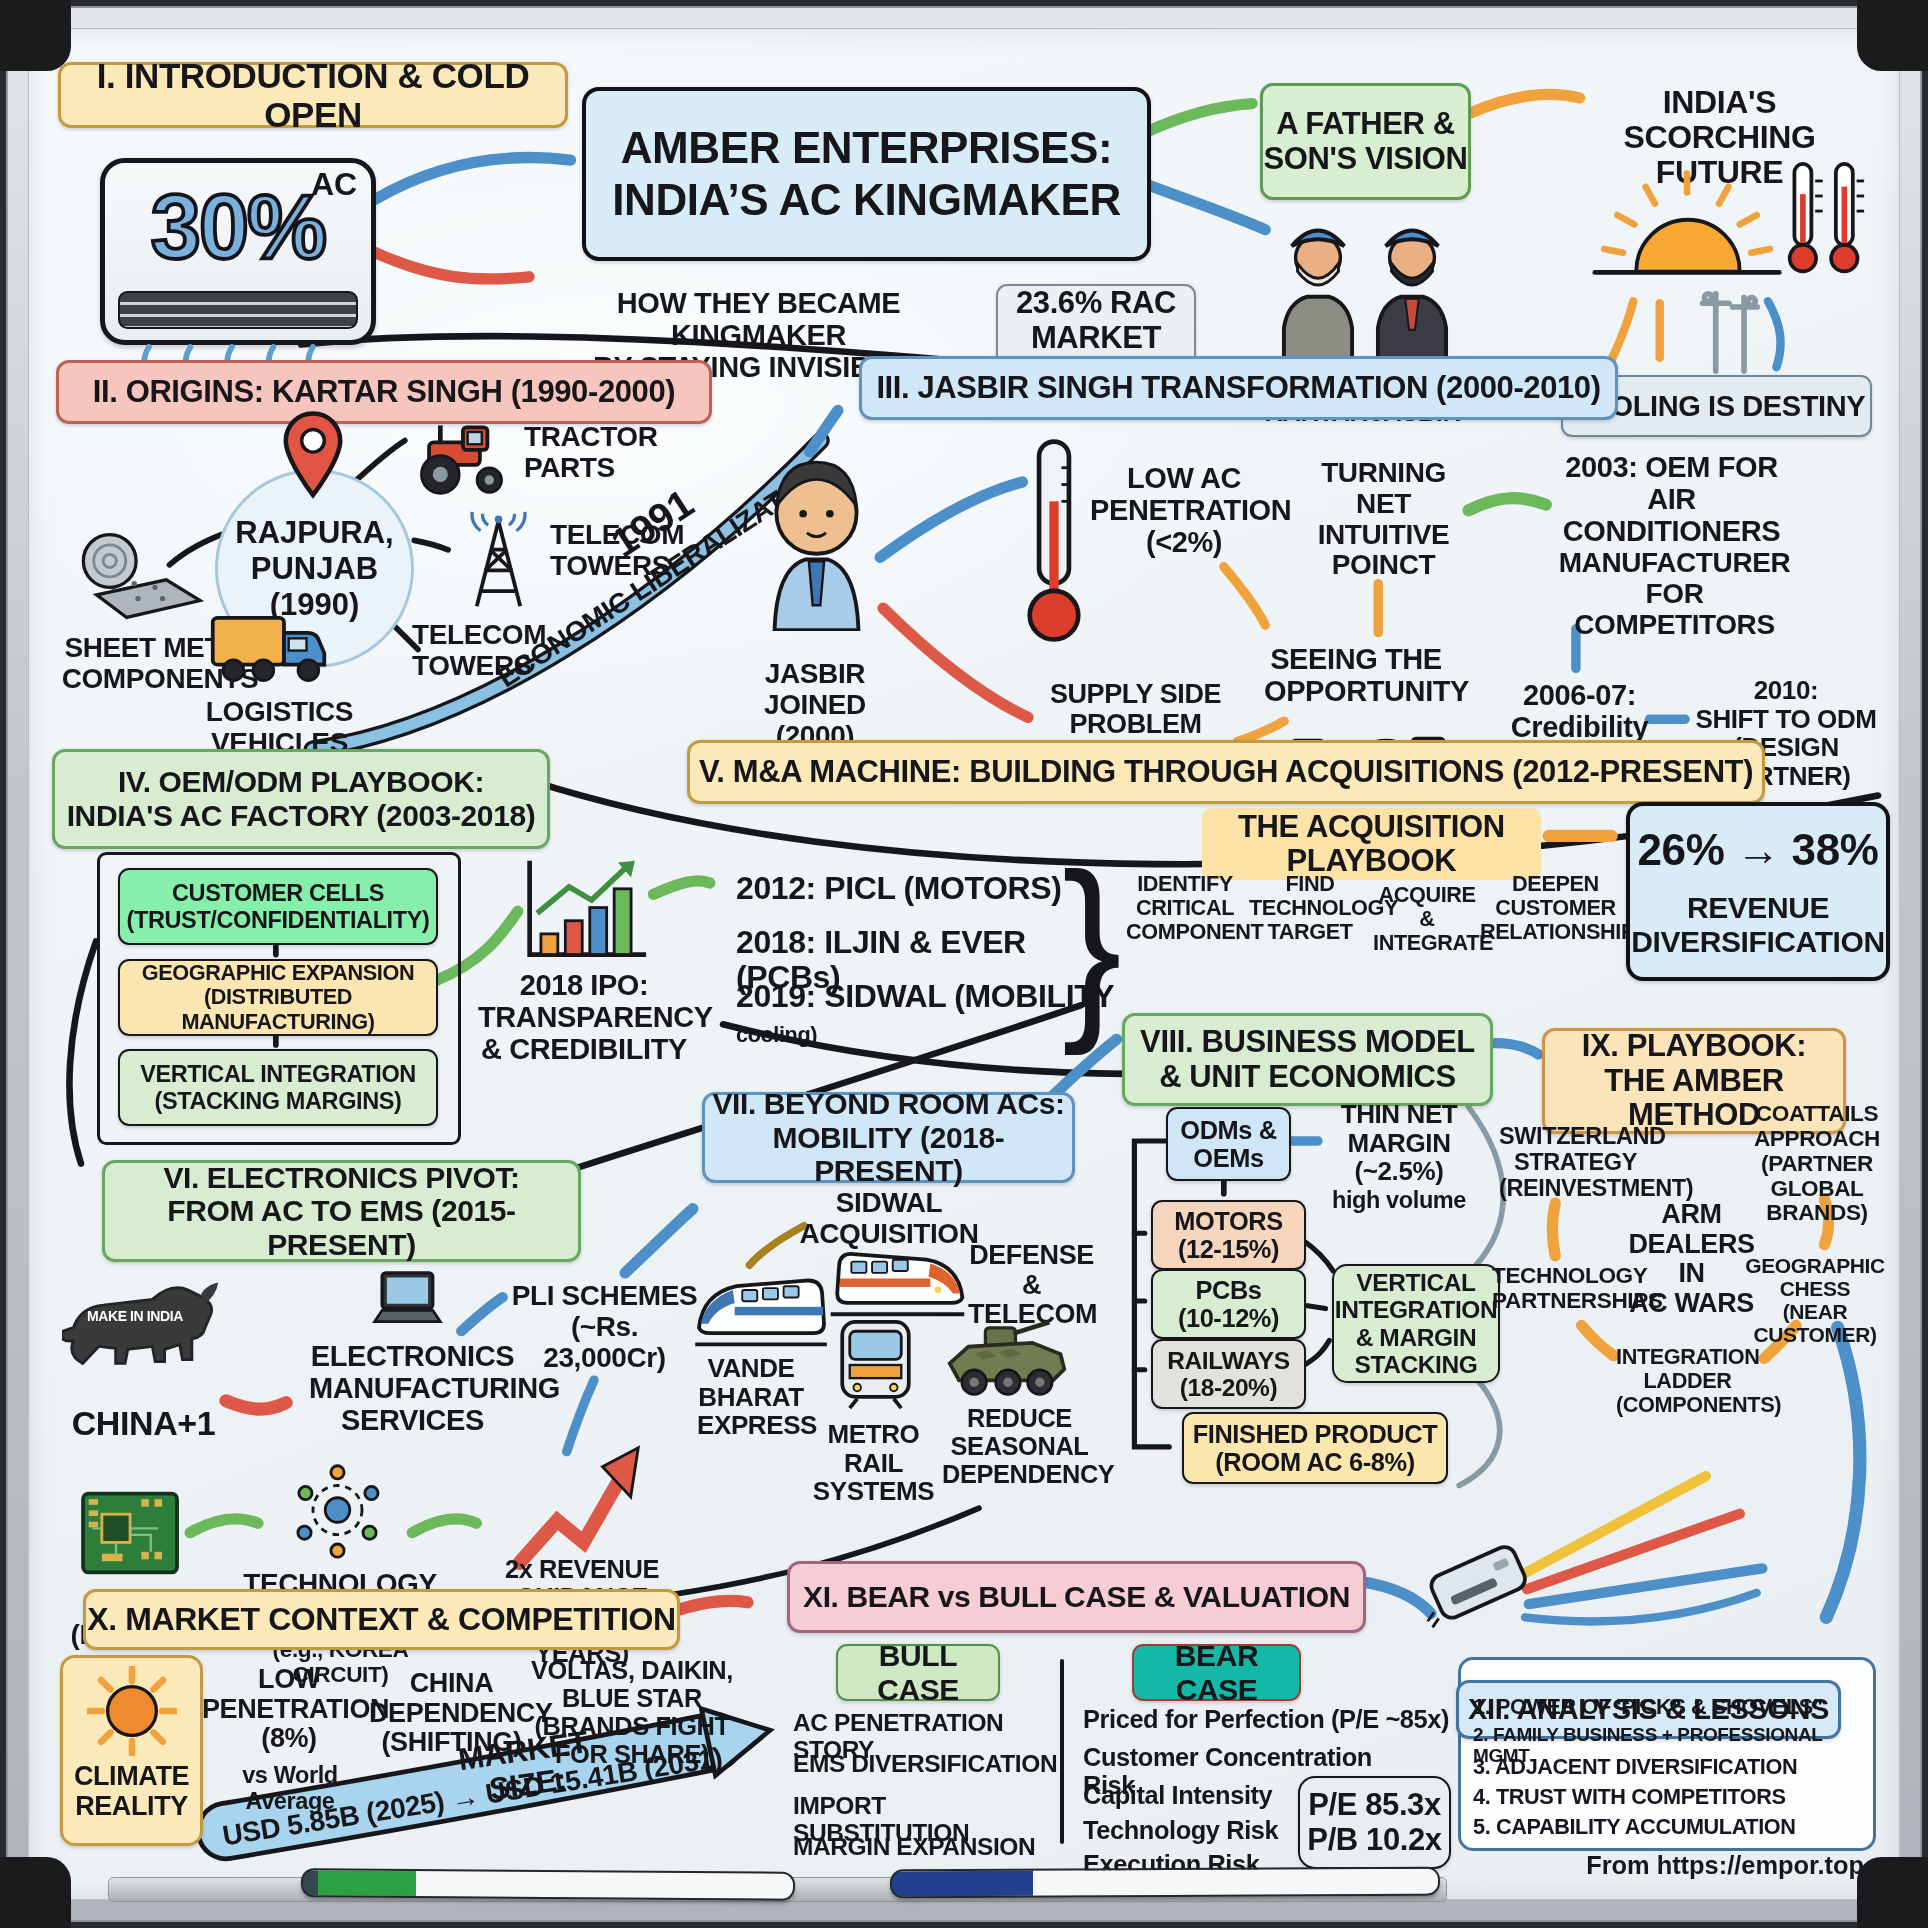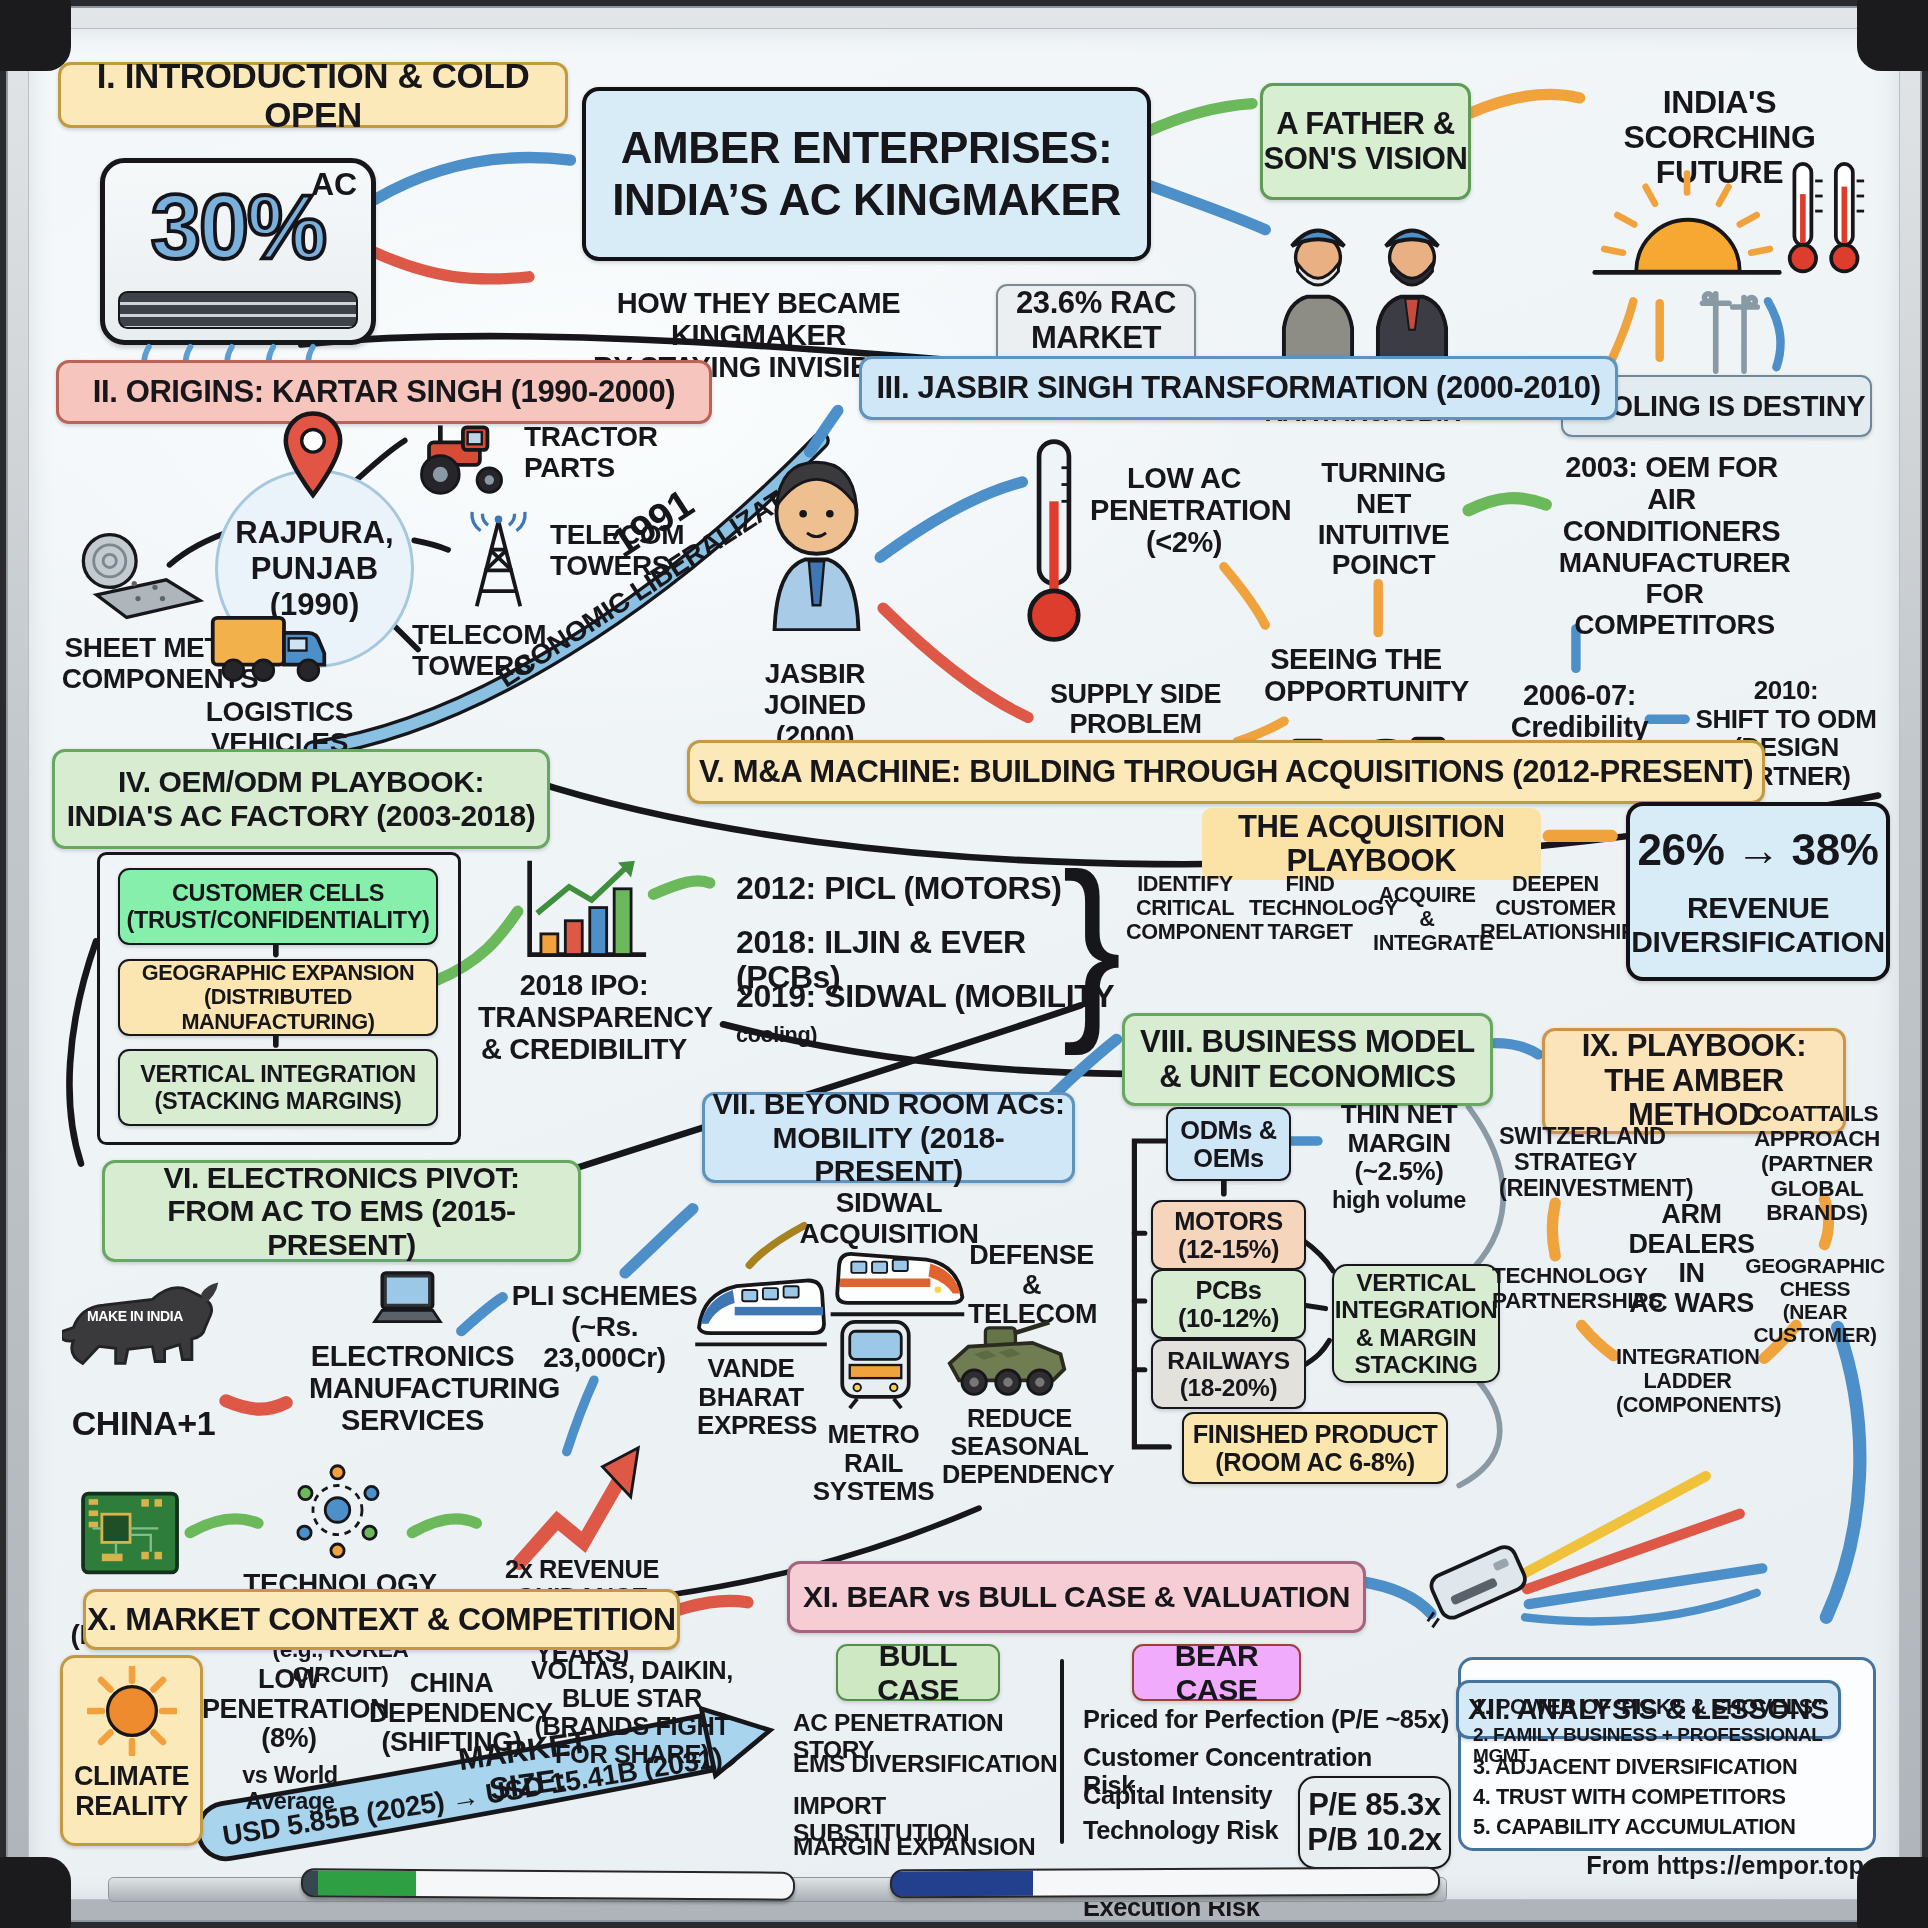--- a/index.html
+++ b/index.html
@@ -28,21 +28,21 @@
   .bPink{background:#86efac;}
   .bYel{background:#fbe5b0;}
   .bGrn{background:#d8ecd2;}
   .bBlu{background:#cfe6f6;}
   .bOrg{background:#f6d5bd;}
   .bGry{background:#e3e1dc;}
   .bFin{background:#fbe7ae;}
   .bPE{background:#e8edf0;border-radius:17px;}
   .hlY{background:#fbe3a8;border-radius:9.4px;padding:1.9px 9.4px;}
   .bull{background:#cde8c2;border-color:#55904b;}
-  .bear{background:#f0abfc;border-color:#9c3f35;}
+  .bear{background:#14b8a6;border-color:#9c3f35;}
   svg{display:block;}
   #arrows{position:absolute;left:0;top:0;z-index:2;}
   #arrows path,#arrows polyline{fill:none;stroke-linecap:round;}
   .icon{position:absolute;z-index:3;}
   .acunit{position:absolute;border:5.6px solid #17171b;border-radius:24.5px;background:linear-gradient(180deg,#f6f9fa,#e8edf0);z-index:3;box-shadow:0 2.8px 4.7px rgba(30,40,50,.2);}
   .acvent{position:absolute;left:13px;right:13px;bottom:11.3px;height:34px;border-radius:9.4px;background:repeating-linear-gradient(180deg,#3c4247 0 8.5px,#cdd4d8 8.5px 12.2px);border:2.8px solid #17171b;}
   .acnum{position:absolute;left:0;right:0;top:13px;text-align:center;font-size:90px;font-weight:700;color:#7ab1dc;-webkit-text-stroke:3.8px #14141a;letter-spacing:-1.9px;z-index:3;}
   .acsup{position:absolute;font-size:32px;font-weight:700;color:#17171b;z-index:4;}
   .hub{position:absolute;border:3.8px solid #a6c8de;background:#eaf3f9;border-radius:50%;display:flex;align-items:center;justify-content:center;font-weight:700;text-align:center;white-space:pre-line;z-index:3;color:#17171b;}
   .rot{transform-origin:center;}
@@ -670,21 +670,21 @@
 <div class="box bear soft" style="left:1132px;top:1644px;width:165px;height:53px;font-size:30px;">BEAR CASE</div>
 <div class="divider" style="left:1060px;top:1659px;height:185px;"></div>
 <div class="lbl left" style="left:793px;top:1710px;width:268px;font-size:24.5px;">AC PENETRATION STORY</div>
 <div class="lbl left" style="left:793px;top:1751px;width:268px;font-size:24.5px;">EMS DIVERSIFICATION</div>
 <div class="lbl left" style="left:793px;top:1793px;width:268px;font-size:24.5px;">IMPORT SUBSTITUTION</div>
 <div class="lbl left" style="left:793px;top:1834px;width:268px;font-size:24.5px;">MARGIN EXPANSION</div>
 <div class="lbl left" style="left:1083px;top:1706px;width:386px;font-size:25.4px;">Priced for Perfection (P/E ~85x)</div>
 <div class="lbl left" style="left:1083px;top:1744px;width:339px;font-size:25.4px;">Customer Concentration Risk</div>
 <div class="lbl left" style="left:1083px;top:1782px;width:226px;font-size:25.4px;">Capital Intensity</div>
 <div class="lbl left" style="left:1083px;top:1817px;width:226px;font-size:25.4px;">Technology Risk</div>
-<div class="lbl left" style="left:1083px;top:1851px;width:226px;font-size:25.4px;margin-top:43px;">Execution Risk</div>
+<div class="lbl left" style="left:1083px;top:1851px;width:226px;font-size:25.4px;">Execution Risk</div>
 <div class="box bPE soft" style="left:1298px;top:1776px;width:149px;height:89px;border-color:#17171b;">
   <div style="font-size:31px;">P/E 85.3x</div>
   <div style="font-size:31px;">P/B 10.2x</div>
 </div>
 
 <div style="position:absolute;left:1458px;top:1657px;width:412px;height:188px;background:#fcfdfe;border:3.3px solid #44749e;border-radius:15px;z-index:3;"></div>
 <div class="box hXII" style="left:1456px;top:1680px;width:379px;height:53px;font-size:29px;">XII. ANALYSIS &amp; LESSONS</div>
 <div class="lbl left" style="left:1473px;top:1695px;width:388px;font-size:21.7px;z-index:4;">1. POWER OF 'PICKS &amp; SHOVELS"</div>
 <div class="lbl left" style="left:1473px;top:1725px;width:392px;font-size:19px;z-index:4;">2. FAMILY BUSINESS + PROFESSIONAL MGMT</div>
 <div class="lbl left" style="left:1473px;top:1755px;width:388px;font-size:21.7px;z-index:4;">3. ADJACENT DIVERSIFICATION</div>

